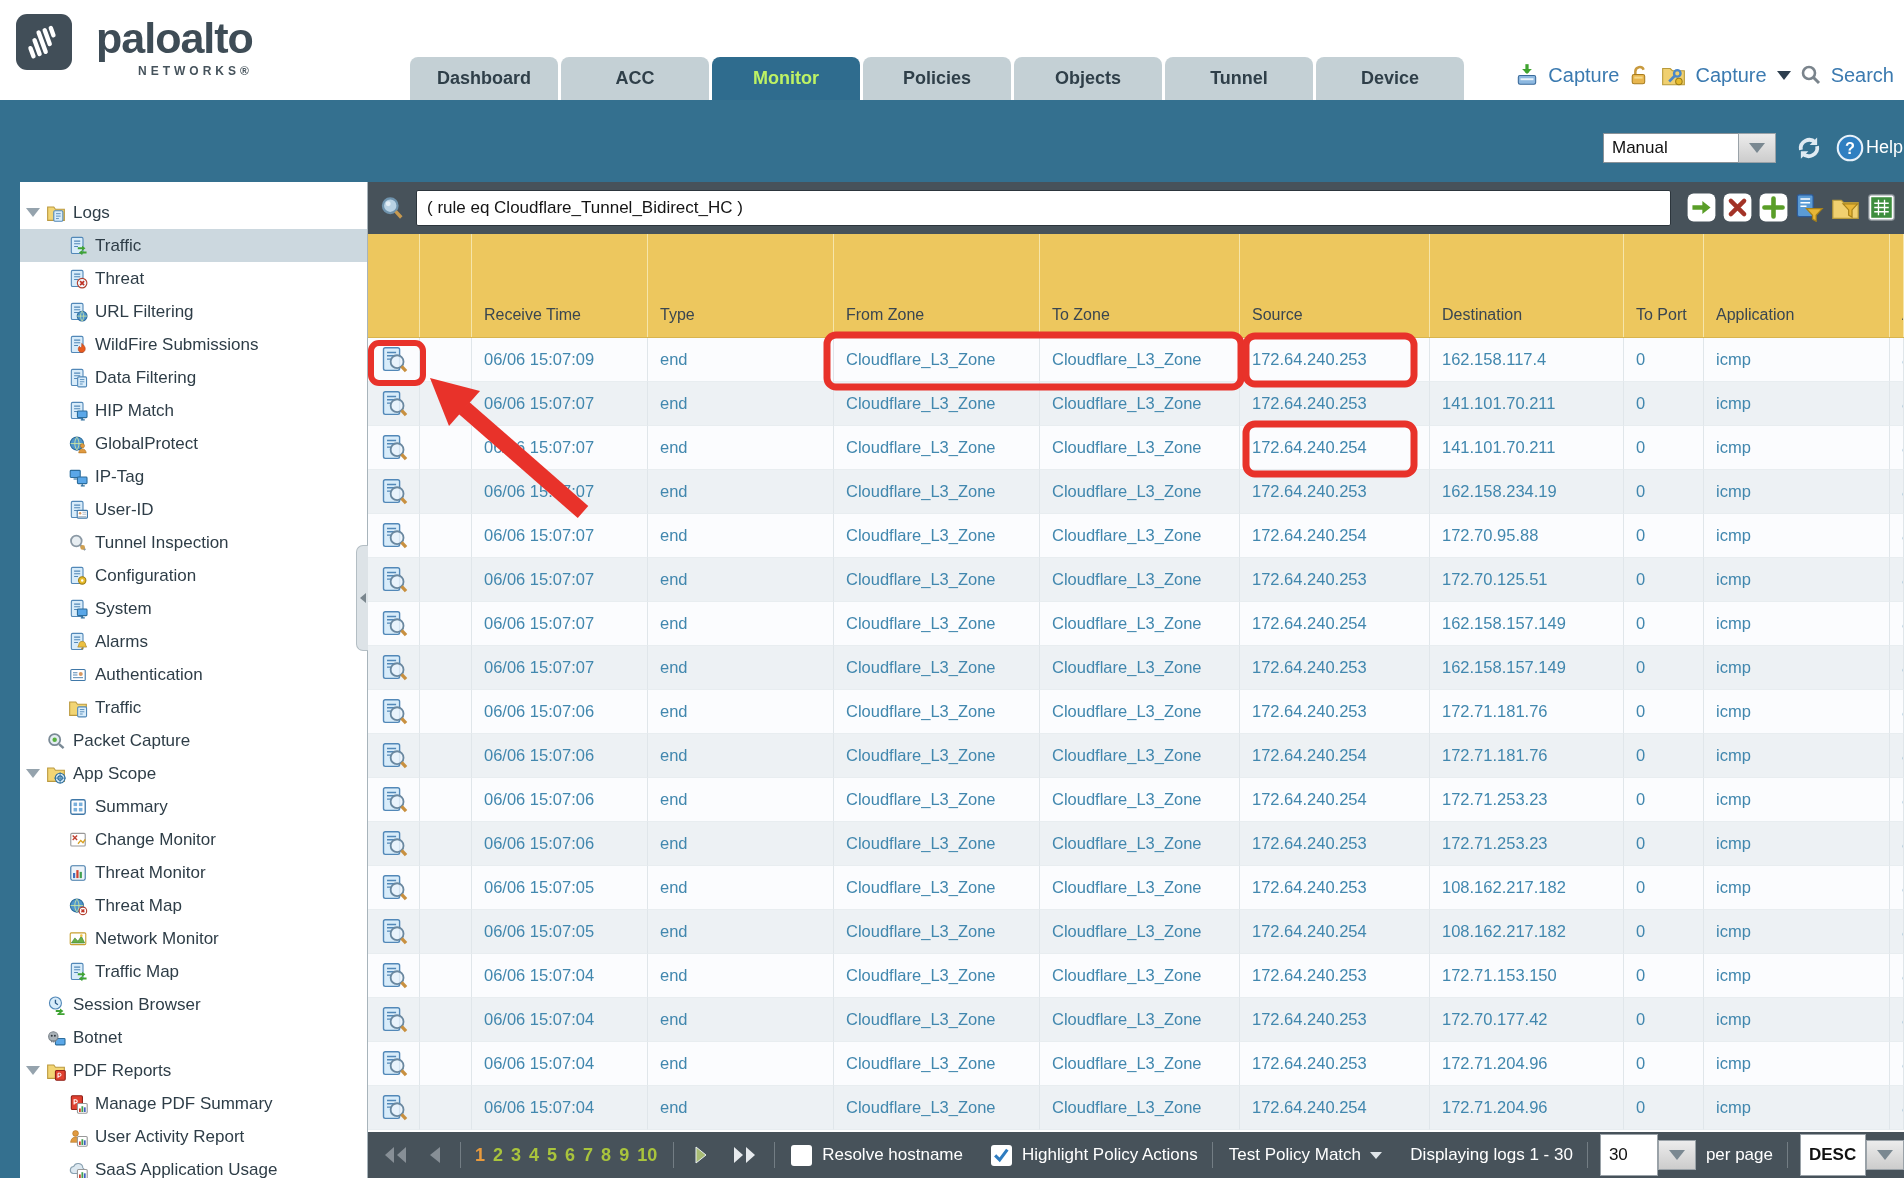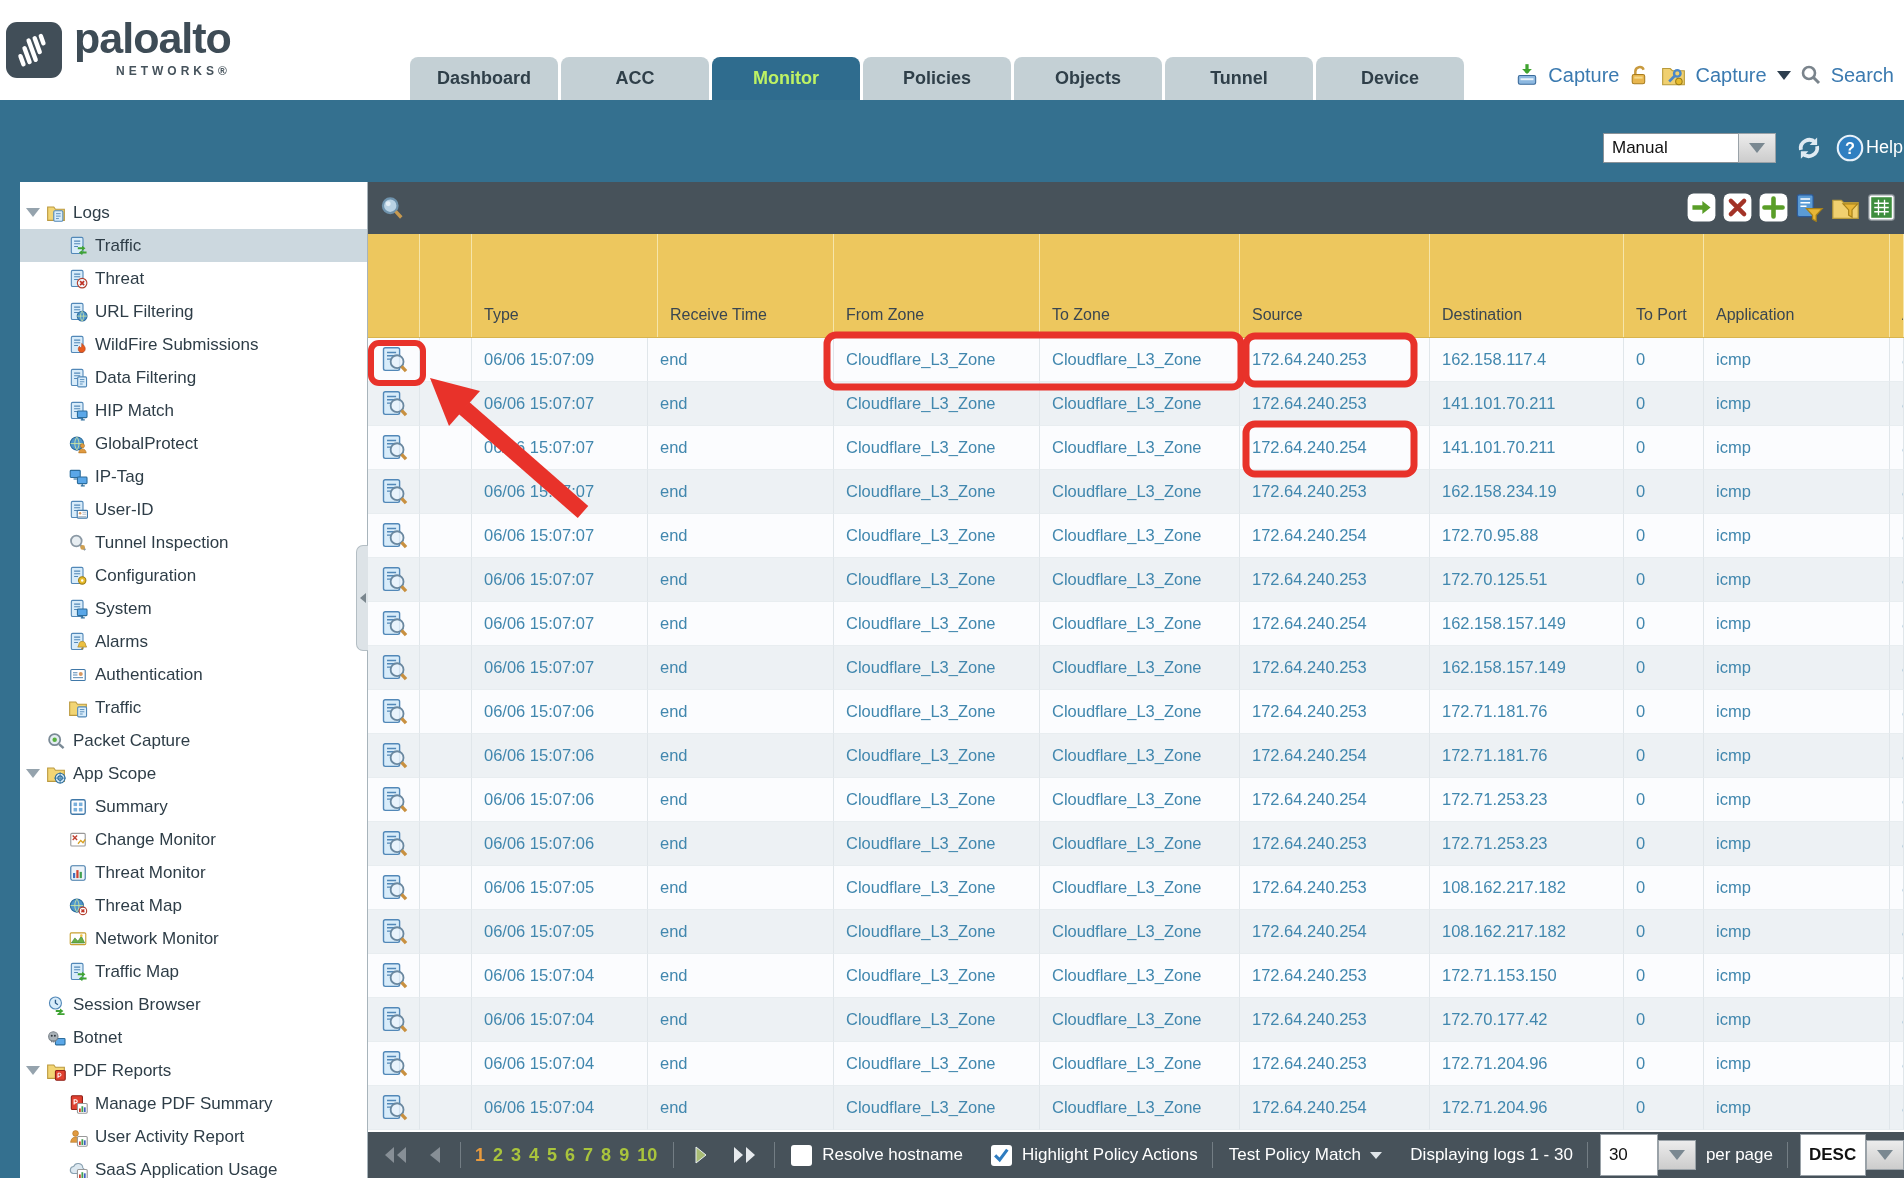--- a/index.html
+++ b/index.html
@@ -1,21 +1,21 @@
 <!DOCTYPE html>
 <html><head>
 <meta charset="utf-8">
 <style>
   html,body{margin:0;padding:0;background:#fff;}
   #app{position:relative;width:1904px;height:1178px;overflow:hidden;background:#fff;
        font-family:"Liberation Sans",sans-serif;-webkit-font-smoothing:antialiased;}
 
   
   .topbar{position:absolute;left:0;top:0;width:100%;height:100px;background:#fff;}
-  .logo{position:absolute;left:6px;top:14px;display:flex;align-items:flex-end;}
+  .logo{position:absolute;left:16px;top:14px;display:flex;align-items:flex-start;gap:12px;}
   .logo .mark{width:56px;height:56px;margin-right:12px;}
   .wordwrap{display:flex;flex-direction:column;align-items:flex-end;}
   .wordmark{font-size:43px;font-weight:bold;color:#3e4c56;letter-spacing:-1px;line-height:48px;}
   .networks{font-size:12px;font-weight:bold;letter-spacing:4px;color:#46535c;margin-top:2px;}
 
   .tabs{position:absolute;left:410px;bottom:0;display:flex;gap:3px;}
   .tab{width:148px;height:43px;background:#c4d0d5;border-radius:8px 8px 0 0;display:flex;
        align-items:center;justify-content:center;font-size:18px;font-weight:bold;color:#2f3f49;cursor:pointer;margin-top:28px;}
   .tab.active{background:#2f6c8e;color:#bef264;}
 
@@ -541,20 +541,21 @@
   <div class="collapse-handle">
     <span class="tri"></span>
   </div>
 
   <div class="filterbar">
     <svg class="filter-mag" width="27" height="27" viewBox="0 0 24 24">
       <circle cx="10" cy="9.5" r="6.5" fill="#b9d2e4" stroke="#6f93ad" stroke-width="2"></circle>
       <circle cx="8.2" cy="7.8" r="2.2" fill="#e3eef6"></circle>
       <path d="M14.8 14.5l5 5.5" stroke="#c89a50" stroke-width="3"></path>
     </svg>
+    <input class="filter-input" type="text" value="( rule eq Cloudflare_Tunnel_Bidirect_HC )" style="">
     <div class="filter-actions">
       <svg class="fbtn" viewBox="0 0 24 24">
         <rect x="0.5" y="0.5" width="23" height="23" rx="5" fill="#fff"></rect>
         <path d="M4.5 10.2h8.2V6.6l6.8 5.4-6.8 5.4v-3.6H4.5z" fill="#5a9e28"></path>
       </svg>
       <svg class="fbtn" viewBox="0 0 24 24">
         <rect x="0.5" y="0.5" width="23" height="23" rx="5" fill="#fff"></rect>
         <path d="M6.5 6.5l11 11M17.5 6.5l-11 11" stroke="#a33327" stroke-width="3.6" stroke-linecap="round"></path>
       </svg>
       <svg class="fbtn" viewBox="0 0 24 24">
@@ -574,22 +575,22 @@
         <rect x="1.5" y="1.5" width="21" height="21" rx="2" fill="#fff" stroke="#8a9298"></rect>
         <rect x="3.5" y="3.5" width="17" height="17" fill="#3e8e3e"></rect>
         <path d="M6 8.5h12M6 12h12M6 15.5h12M9.5 5.5v13M14.5 5.5v13" stroke="#fff" stroke-width="1.1"></path>
       </svg>
     </div>
   </div>
 
   <div class="hrow" id="thead">
       <div class="hcell" style="width: 52px;"></div>
       <div class="hcell" style="width: 52px;"></div>
+      <div class="hcell" style="width: 176px;">Receive Time</div>
       <div class="hcell" style="width: 186px;">Type</div>
-      <div class="hcell" style="width: 176px;">Receive Time</div>
       <div class="hcell" style="width: 206px;">From Zone</div>
       <div class="hcell" style="width: 200px;">To Zone</div>
       <div class="hcell" style="width: 190px;">Source</div>
       <div class="hcell" style="width: 194px;">Destination</div>
       <div class="hcell" style="width: 80px;">To Port</div>
       <div class="hcell" style="width: 186px;">Application</div>
       <div class="hcell" style="width: 14px;">A</div>
     </div>
   <div class="tbody" id="tbody">
       <div class="trow odd">

